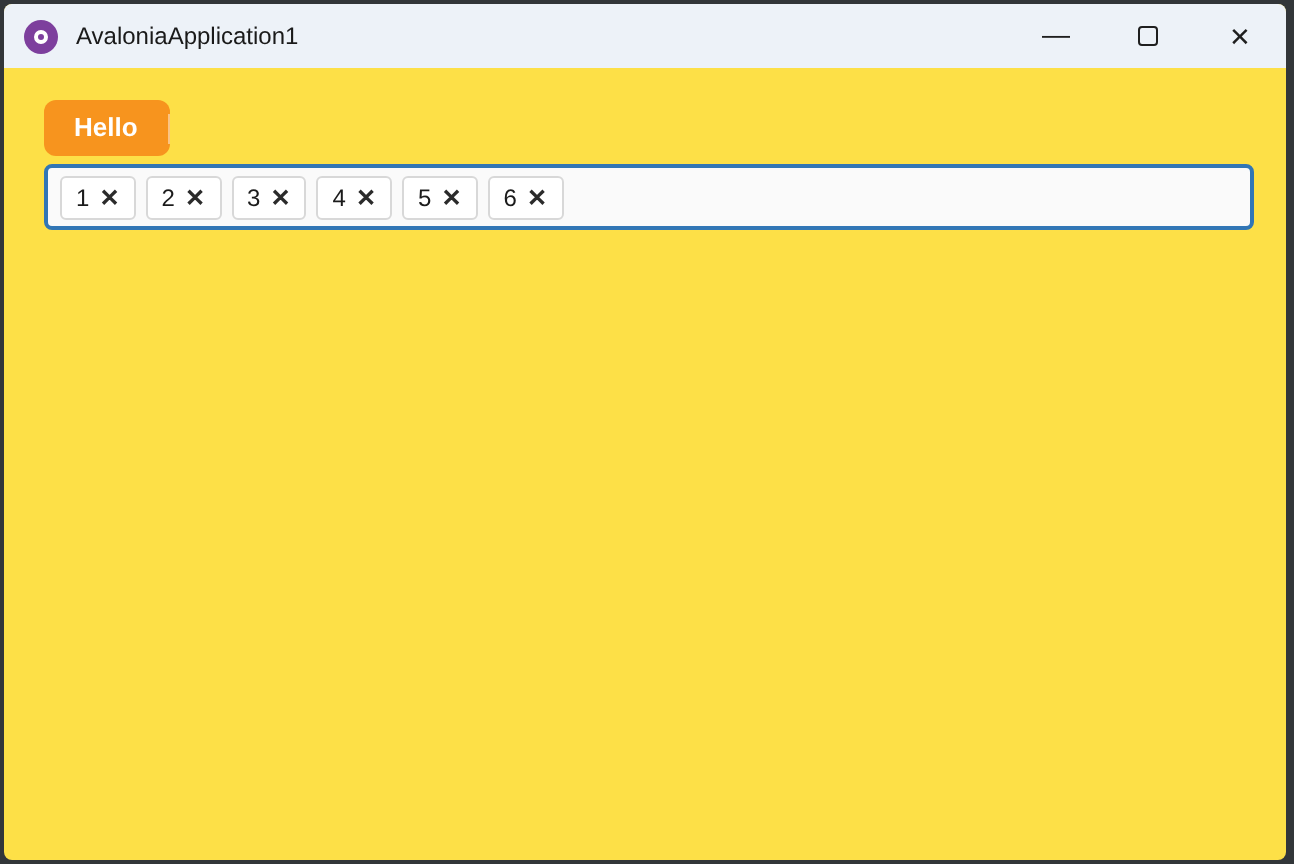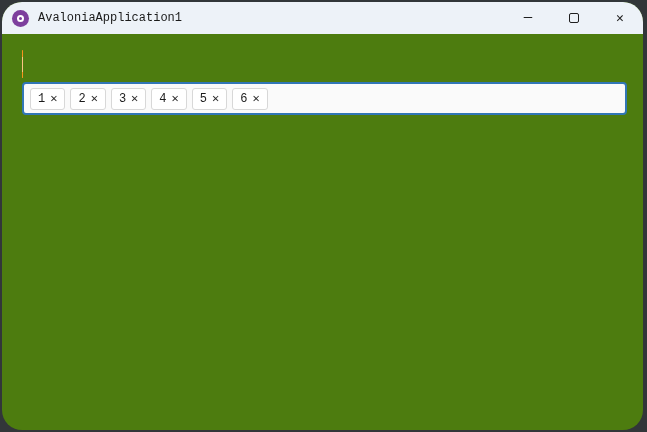--- a/index.html
+++ b/index.html
@@ -7,24 +7,23 @@
   body {
     width: 647px; height: 432px;
     background: #323639;
     position: relative;
     overflow: hidden;
     font-family: "Liberation Sans", sans-serif;
   }
   .window {
     position: absolute;
     left: 2px; top: 2px; right: 4px; bottom: 2px;
-    background: #4d7c0f;
-    border-radius: 20px;
+    background: #fde047;
+    border-radius: 4px;
     overflow: hidden;
-    font-family: Liberation Mono, monospace;
   }
   
   .titlebar {
     height: 32px;
     background: #edf2f8;
     display: flex;
     align-items: center;
     padding-left: 10px;
   }
   .logo {
@@ -143,20 +142,21 @@
       </div>
       <div class="ctrl ctrl-close">
         <span>✕</span>
       </div>
     </div>
   </div>
 
   <div class="content">
 
     <div class="tabstrip">
+      <div class="tab">Hello</div>
       <div class="tab-divider"></div>
     </div>
 
     <div class="tagbox">
       <span class="chip">
         <span>1</span>
         <span class="chip-close">✕</span>
       </span>
       <span class="chip">
         <span>2</span>

